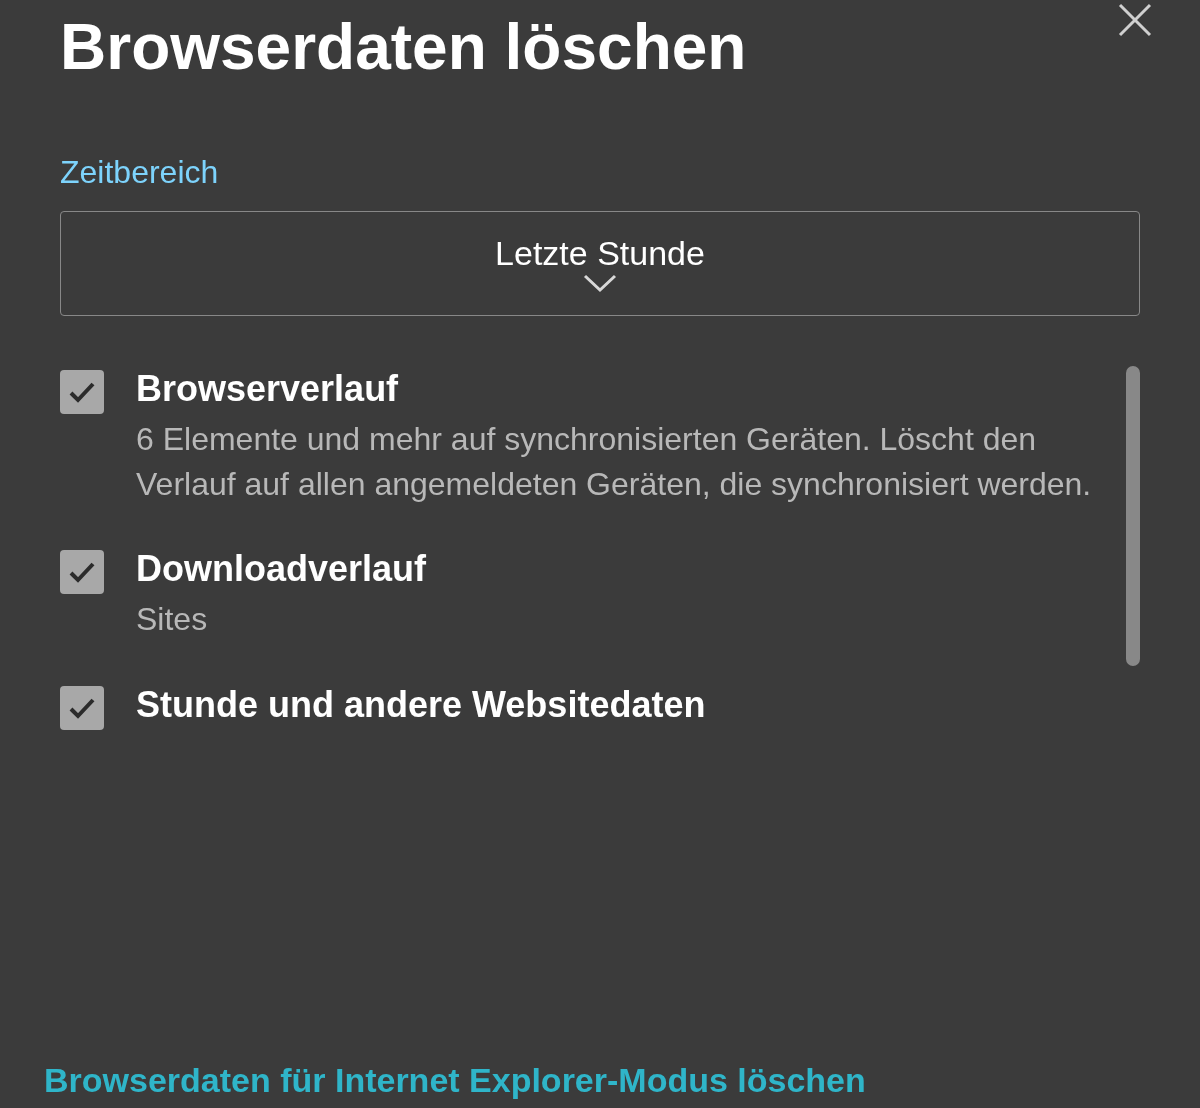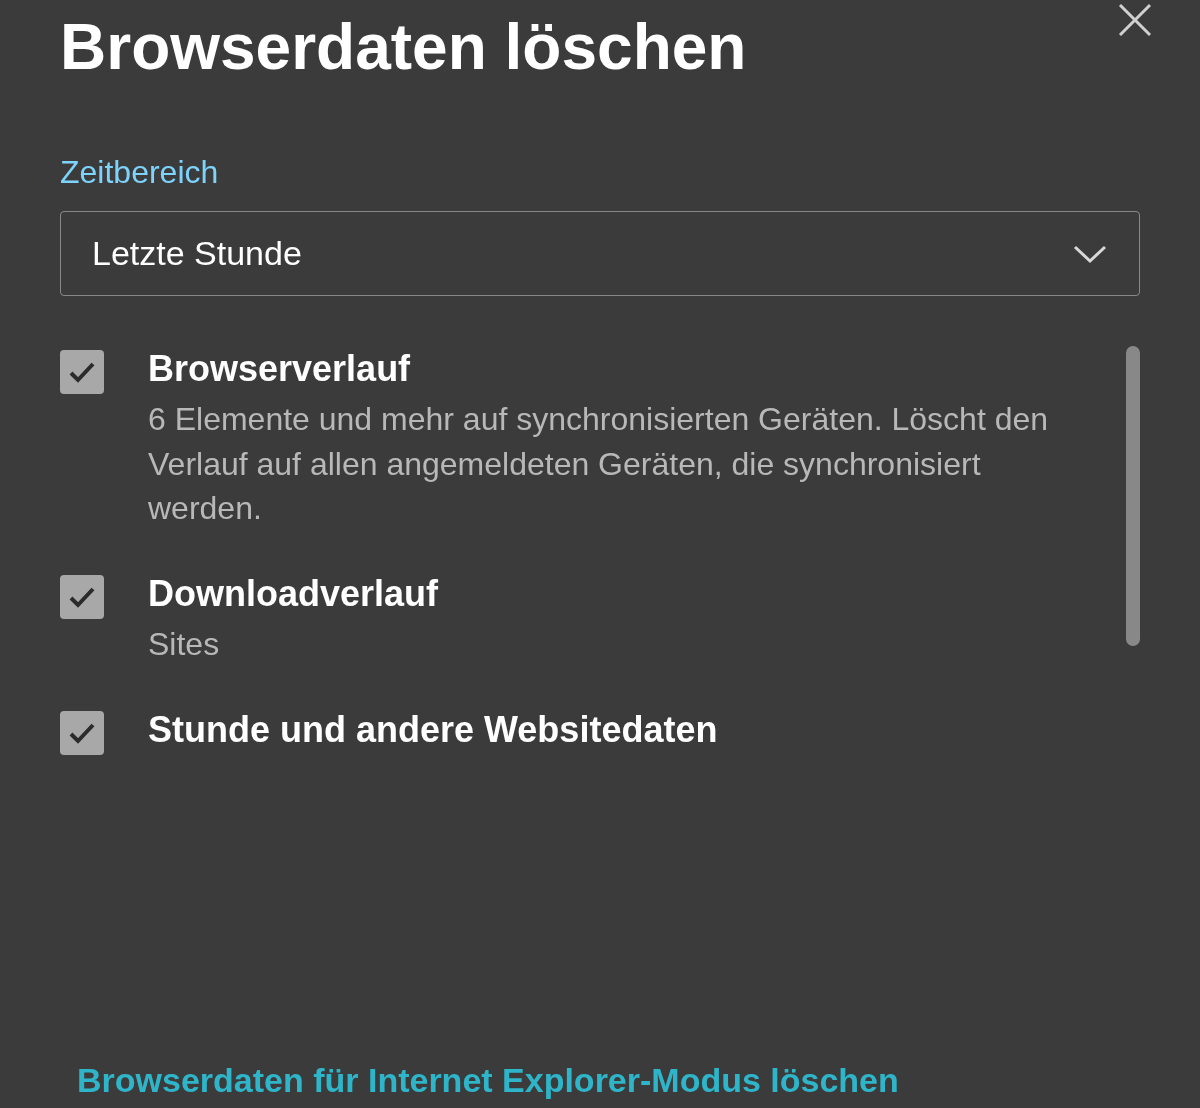--- a/index.html
+++ b/index.html
@@ -31,26 +31,27 @@
     }
     .label {
       font-size: 32px;
       font-weight: 400;
       color: #7dd3fc;
       margin-bottom: 20px;
     }
     .select {
       border: 1px solid #888888;
       border-radius: 4px;
-      padding: 22px 31px;
+      padding: 22px 12px;
       display: flex;
       justify-content: space-between;
       align-items: center;
       cursor: pointer;
       margin-bottom: 50px;
+      flex-direction: column;
     }
     .select-value {
       font-size: 34px;
       font-weight: 400;
       color: #ffffff;
     }
     .options {
       position: relative;
       padding-right: 40px;
     }
@@ -59,21 +60,21 @@
       right: 0;
       top: 0;
       width: 14px;
       height: 300px;
       background: #888888;
       border-radius: 7px;
     }
     .option {
       display: flex;
       align-items: flex-start;
-      gap: 44px;
+      gap: 32px;
       margin-bottom: 40px;
       justify-content: center;
     }
     .checkbox {
       width: 44px;
       height: 44px;
       background: #a8a8a8;
       border-radius: 4px;
       flex-shrink: 0;
       display: flex;
@@ -94,21 +95,21 @@
     .option-desc {
       font-size: 32px;
       font-weight: 400;
       color: #b8b8b8;
       line-height: 1.4;
       margin-top: 4px;
     }
     .ie-link {
       position: absolute;
       bottom: 8px;
-      left: 77px;
+      left: 44px;
       font-size: 34px;
       font-weight: 600;
       color: #2fb5c9;
       cursor: pointer;
     }
   </style>
 </head>
 <body>
 
 <div class="dialog">

